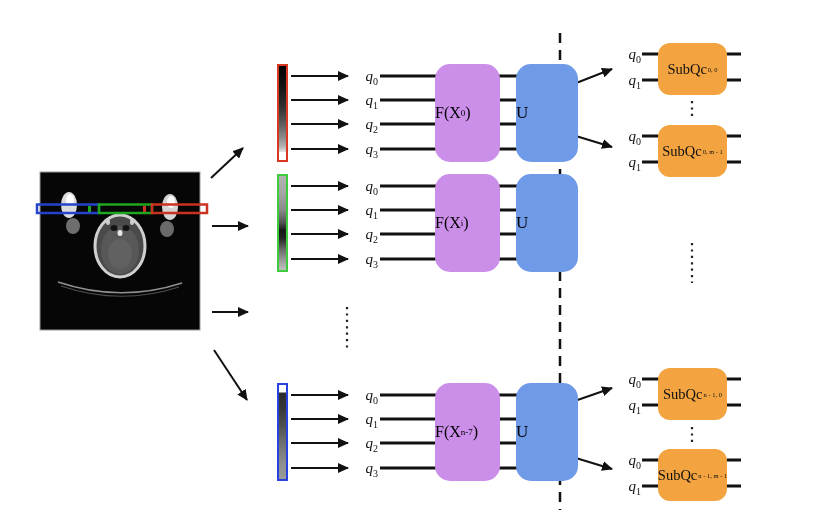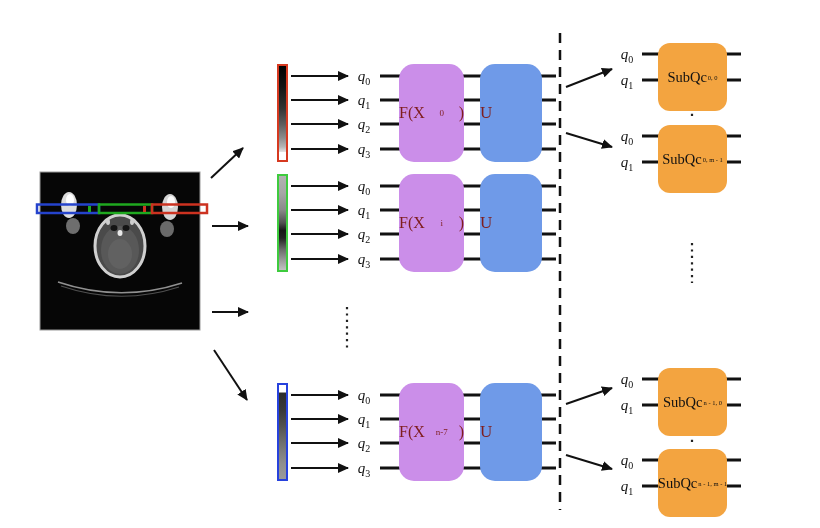--- a/index.html
+++ b/index.html
@@ -6,28 +6,28 @@
   .canvas{position:relative;width:820px;height:528px;background:#fff;overflow:hidden;
           font-family:"Liberation Serif","DejaVu Serif",serif;color:#111;}
   .overlay{position:absolute;left:0;top:0;}
   .strip{position:absolute;width:11px;height:98px;border:2.5px solid;box-sizing:border-box;}
   .strip.red{border-color:var(--strip-red);
     background:linear-gradient(180deg,#000 0%,#141414 22%,#333 45%,#5e5e5e 62%,#8a8a8a 76%,#b5b5b5 86%,#e0e0e0 91%,#fff 92%,#fff 100%);}
   .strip.green{border-color:var(--strip-green);
     background:linear-gradient(180deg,#b2b2b2 0%,#a6a6a6 18%,#8a8a8a 36%,#4f4f4f 50%,#161616 58%,#222 66%,#6a6a6a 78%,#9d9d9d 90%,#c2c2c2 100%);}
   .strip.blue{border-color:var(--strip-blue);
     background:linear-gradient(180deg,#fff 0%,#fff 7%,#2c2c2c 9%,#383838 26%,#4e4e4e 42%,#666 56%,#7c7c7c 70%,#8f8f8f 84%,#9a9a9a 100%);}
-  .qlbl{position:absolute;width:28px;height:22px;line-height:22px;text-align:center;
+  .qlbl{position:absolute;width:28px;height:22px;line-height:22px;text-align:right;
         font-style:italic;font-size:15px;}
   .qlbl sub{font-size:10px;font-style:normal;}
-  .gate{position:absolute;display:flex;align-items:center;justify-content:space-between;color:#7f1d1d;}
+  .gate{position:absolute;display:flex;align-items:center;justify-content:flex-start;color:#000000;margin-left:36px;}
   .gate.f{left:399px;width:65px;height:98px;border-radius:15px;background:var(--gate-f);font-size:16px;}
   .gate.u{left:480px;width:62px;height:98px;border-radius:15px;background:var(--gate-u);font-size:17px;}
   .gate sub{font-size:9px;}
-  .subqc{position:absolute;left:658px;width:69px;height:68px;border-radius:12px;background:var(--subqc);
+  .subqc{position:absolute;left:658px;width:69px;height:52px;border-radius:12px;background:var(--subqc);
          display:flex;align-items:center;justify-content:center;font-size:14.5px;white-space:nowrap;}
   .subqc sub{font-size:6.5px;margin-left:1px;}
 </style>
 </head>
 <body>
 
 <div class="canvas">
 
   <svg class="overlay" width="820" height="528" viewBox="0 0 820 528">
     <defs>

